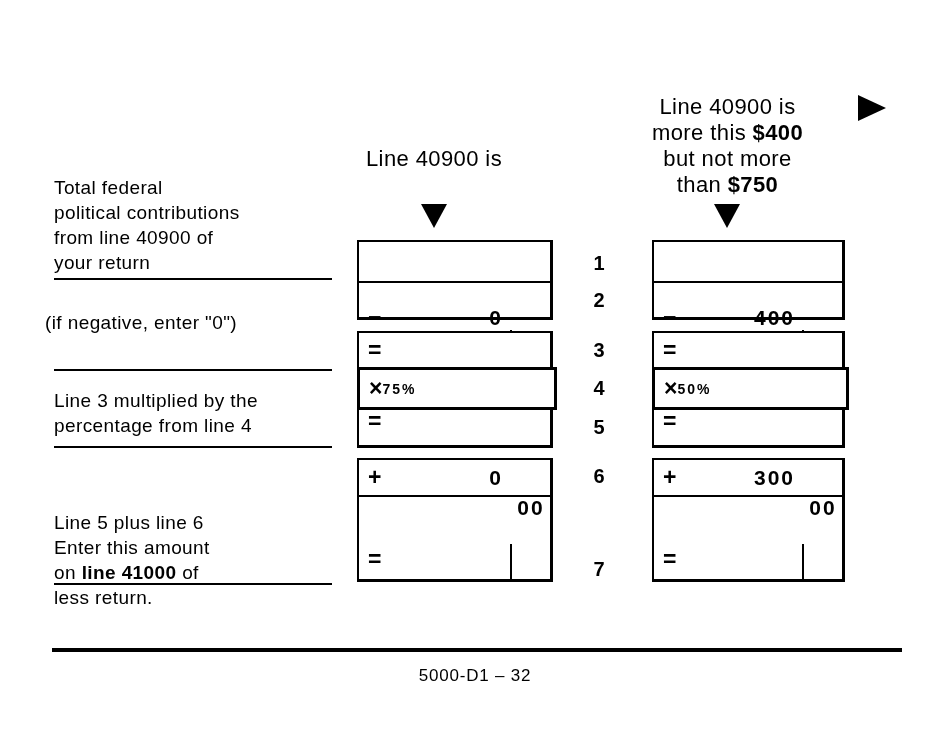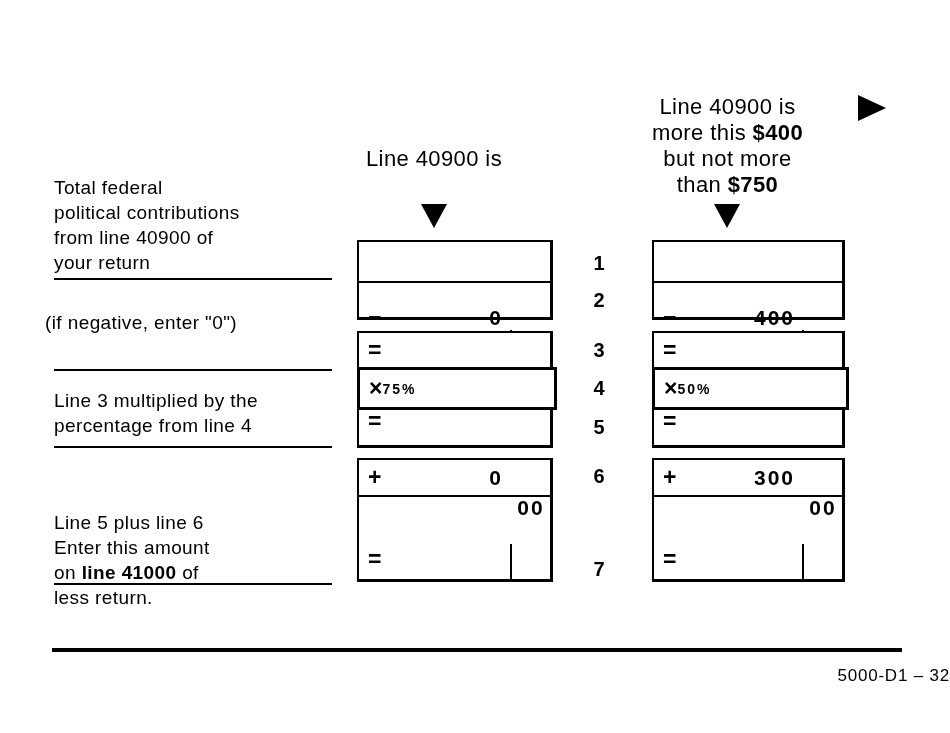--- a/index.html
+++ b/index.html
@@ -182,15 +182,15 @@
     </div>
     <div class="brow divide" style="flex:1;">
       <div class="d bottom">
         <span class="op">=</span>
       </div>
       <div class="c"></div>
     </div>
   </div>
 
   <div class="abs" style="left:52px;top:648px;width:850px;height:4px;background:#000;"></div>
-  <div class="abs footer-text" style="left:0;top:666px;text-align:right;">5000-D1 – 32</div>
+  <div class="abs footer-text" style="left:0;top:666px;">5000-D1 – 32</div>
 
 </div>
 
 </body></html>

